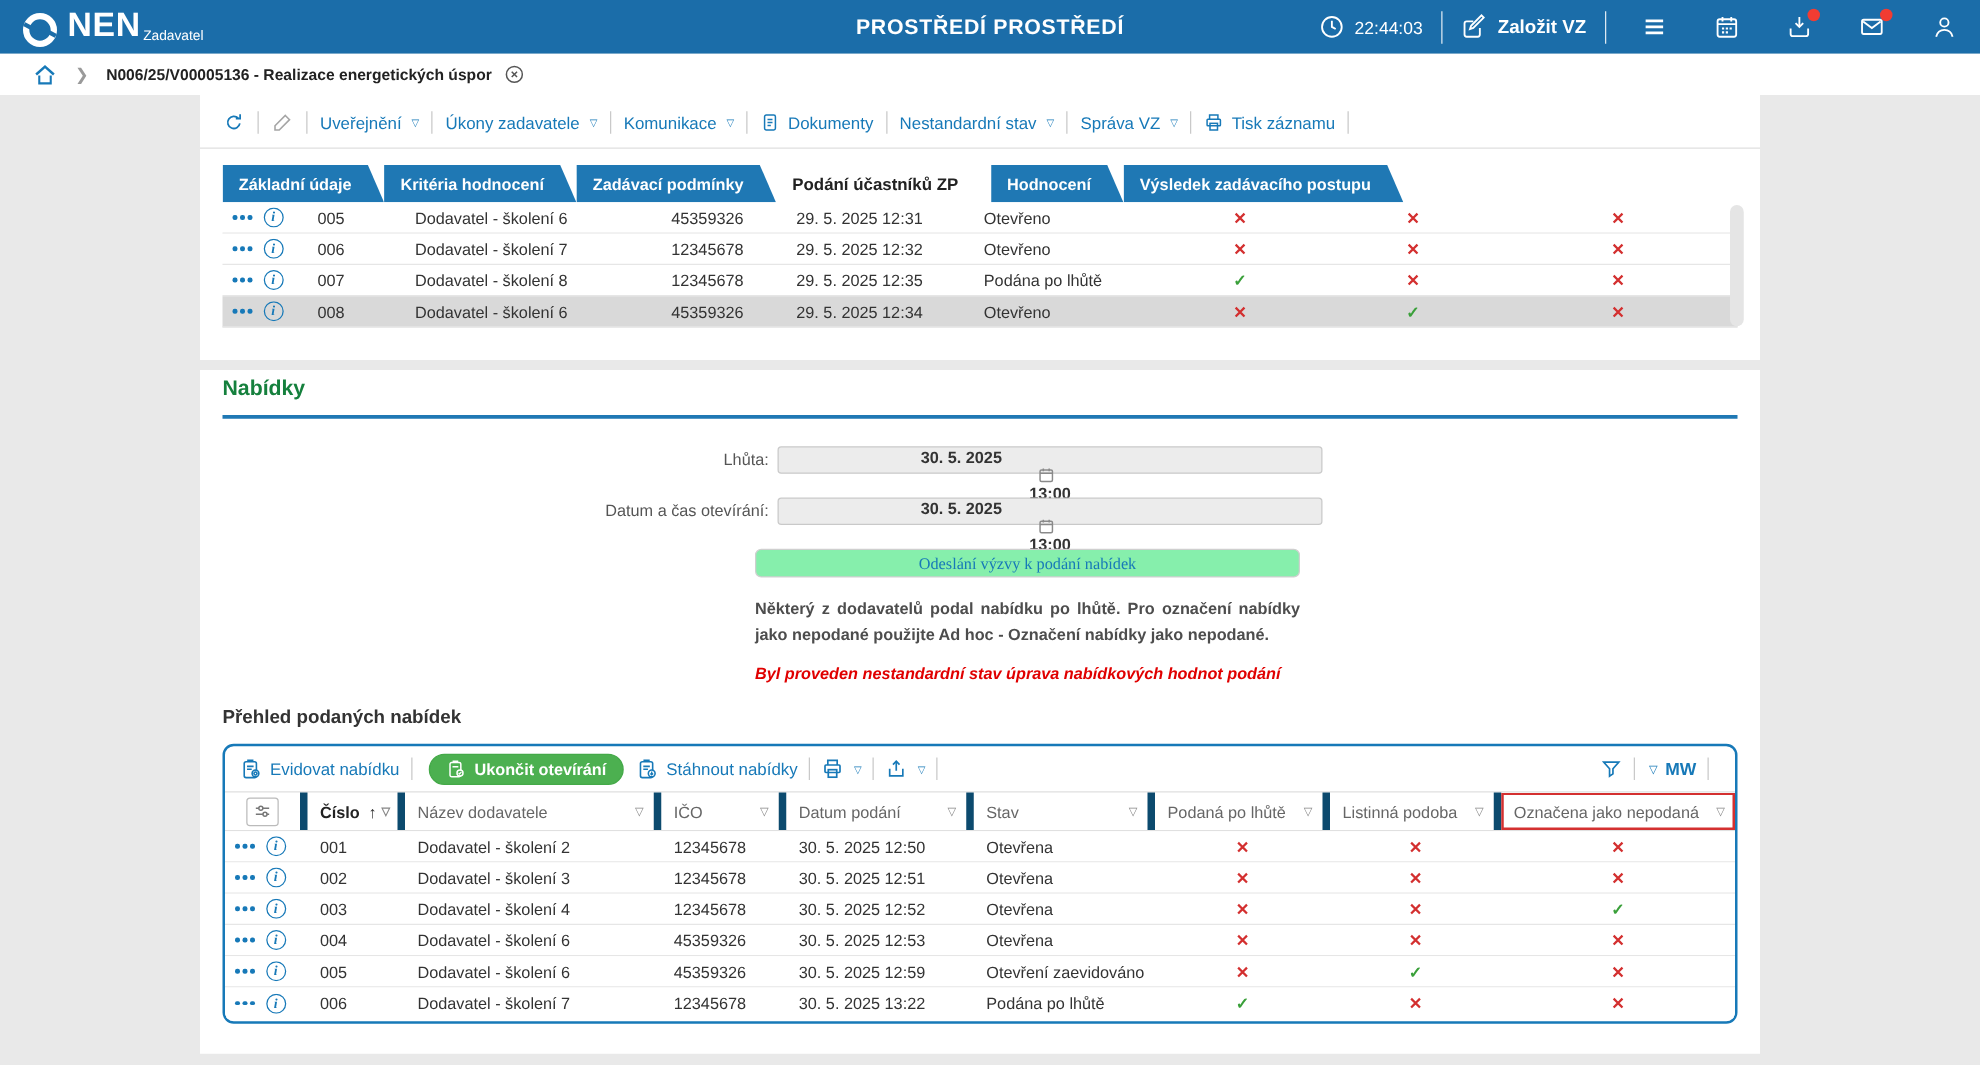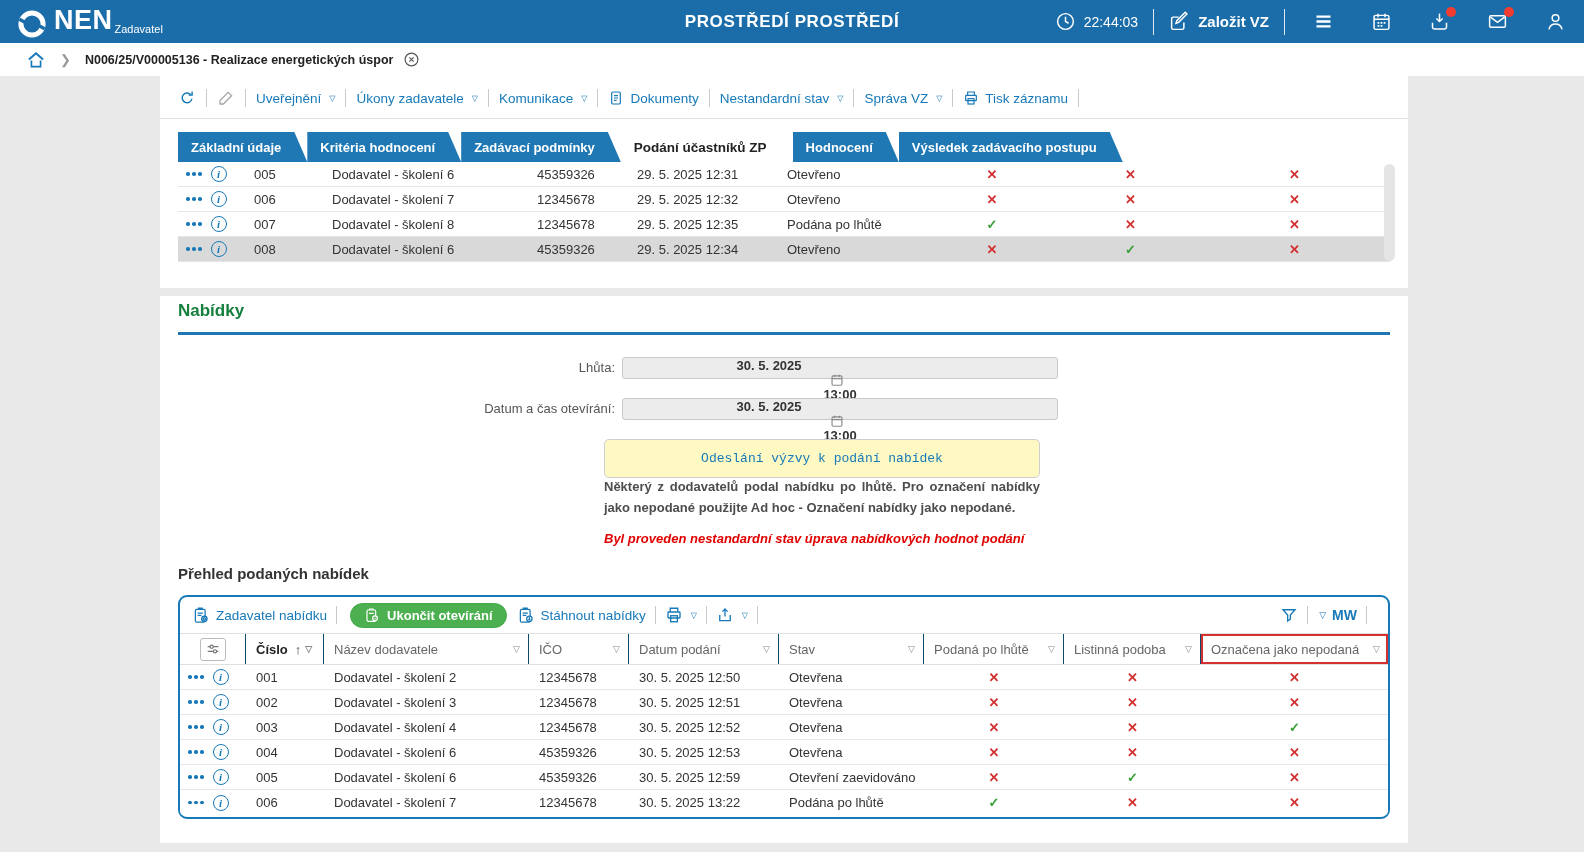--- a/index.html
+++ b/index.html
@@ -62,34 +62,34 @@
   .vscroll { position:absolute; left:1224px; top:88px; width:11px; height:97px; background:#e5e5e5; border-radius:6px; }
 
   
   .h-nabidky { position:absolute; top:225px; left:18px; font-size:17px; font-weight:bold; color:#15803d; }
   .rule-blue { position:absolute; top:256px; left:18px; width:1212px; height:3px; background:#1f78b4; }
   .frow { position:absolute; left:0; height:22px; }
   .flabel { position:absolute; left:0; width:437px; text-align:right; font-size:13px; color:#555; line-height:22px; }
   .dtinput { position:absolute; left:444px; width:436px; height:22px; background:#ececec; border:1px solid #c9c9c9; border-radius:3px; display:flex; align-items:center; font-size:13px; font-weight:bold; color:#333;flex-direction:column; }
   .dtinput .date { padding-left:9px; width:225px; }
   .dtinput .cal { display:flex; margin-right:7px; color:#8a8a8a; }
-  .send-btn { position:absolute; top:363px; left:444px; width:436px; height:39px; background:#fef9c3; border:1px solid #cfcfcf; border-radius:5px; color:#1779b8; font-size:13px; font-family:Liberation Mono, monospace; cursor:pointer; }
+  .send-btn { position:absolute; top:363px; left:444px; width:436px; height:23px; background:#86efac; border:1px solid #cfcfcf; border-radius:5px; color:#1779b8; font-size:13px; font-family:Liberation Serif, serif; cursor:pointer; }
   .late-note { position:absolute; top:401px; left:444px; width:436px; font-size:13px; font-weight:bold; color:#4d4d4d; text-align:justify; line-height:1.58; }
   .warn-red { position:absolute; top:455px; left:444px; width:640px; font-size:13px; font-weight:bold; color:#e00000;font-style:italic; }
 
   
   .h-prehled { position:absolute; top:489px; left:18px; font-size:15px; font-weight:bold; color:#333; }
   .panel { position:absolute; top:519px; left:18px; width:1212px; height:224px; border:2px solid #1779b8; border-radius:9px; overflow:hidden; background:#fff; }
   .panel-toolbar { height:36px; display:flex; align-items:center; padding:0 12px; font-size:13.5px; color:#1779b8; }
   .panel-toolbar .pipe { width:1px; height:18px; background:#c9c9c9; margin:0 9px; }
   .green-btn { display:flex; align-items:center; gap:7px; background:#4cb050; border:1px solid #44a948; color:#fff; font-weight:bold; font-size:13px; height:25px; padding:0 13px; border-radius:13px; cursor:pointer; margin:0 4px; white-space:nowrap; }
   .pt-right { margin-left:auto; display:flex; align-items:center; }
   .mw-label { font-size:14px; font-weight:bold; color:#1779b8; margin-left:6px; cursor:pointer; }
   .ohead { height:32px; border-top:1px solid #e0e0e0; border-bottom:1px solid #e0e0e0; font-size:13px; color:#666; background:#fff; }
-  .hc { display:flex; align-items:center; height:100%; padding-left:10px; border-right:1px solid #0c4a6e; white-space:nowrap; overflow:hidden; }
+  .hc { display:flex; align-items:center; height:100%; padding-left:10px; border-right:6px solid #0c4a6e; white-space:nowrap; overflow:hidden; }
   .hc:last-child { border-right:none; }
   .hc .fdrop { margin-left:auto; margin-right:8px; font-size:9px; color:#888; cursor:pointer; }
   .hc.first { justify-content:center; padding-left:0; }
   .hc.red { box-shadow:inset 0 0 0 2px #d43030; }
   .hc .sort { font-weight:bold; color:#333; margin:0 4px 0 7px; font-size:13px; }
   .hc.bold-label { font-weight:bold; color:#222; }
   .colset-box { width:26px; height:23px; border:1px solid #bbb; border-radius:3px; display:flex; align-items:center; justify-content:center; color:#666; cursor:pointer; }
   .otable .trow:last-child { border-bottom:none; }
 </style>
 </head>
@@ -381,21 +381,21 @@
       <div class="panel-toolbar">
         <span class="tlink">
           <svg class="i18" viewBox="0 0 24 24" fill="none" stroke="#1779b8" stroke-width="1.7">
             <rect x="4.5" y="4.5" width="13" height="17" rx="2"></rect>
               <path d="M8.5 4.5V3h5v1.5"></path>
               <path d="M7.5 9.5h7M7.5 12.5h5"></path>
             <circle cx="16.5" cy="17" r="3.6" fill="#fff"></circle>
               <circle cx="16.5" cy="17" r="1.6"></circle>
               <path d="M16.5 13.6v1M16.5 19.4v1M13.1 17h1M18.9 17h1" stroke-width="1.4"></path>
           </svg>
-          <span>Zadavatel nabídku</span>
+          <span>Evidovat nabídku</span>
         </span>
         <span class="pipe"></span>
         <button class="green-btn">
           <svg width="16" height="16" viewBox="0 0 24 24" fill="none" stroke="#fff" stroke-width="1.8">
             <rect x="4.5" y="4.5" width="13" height="17" rx="2"></rect>
               <path d="M8.5 4.5V3h5v1.5"></path>
               <path d="M7.5 9.5h7"></path>
             <circle cx="16.5" cy="17" r="3.6" fill="#4cb050"></circle>
               <path d="M14.8 17l1.2 1.3 2.2-2.5" stroke-width="1.5"></path>
           </svg>

